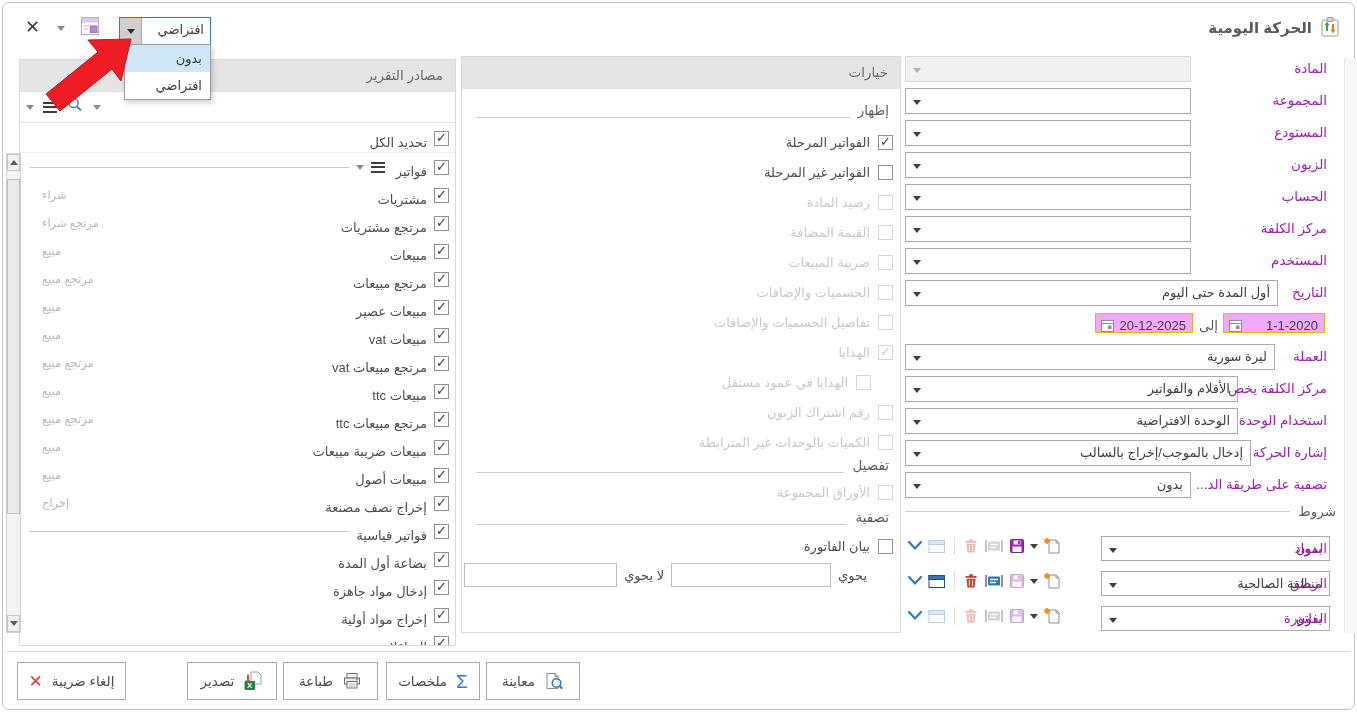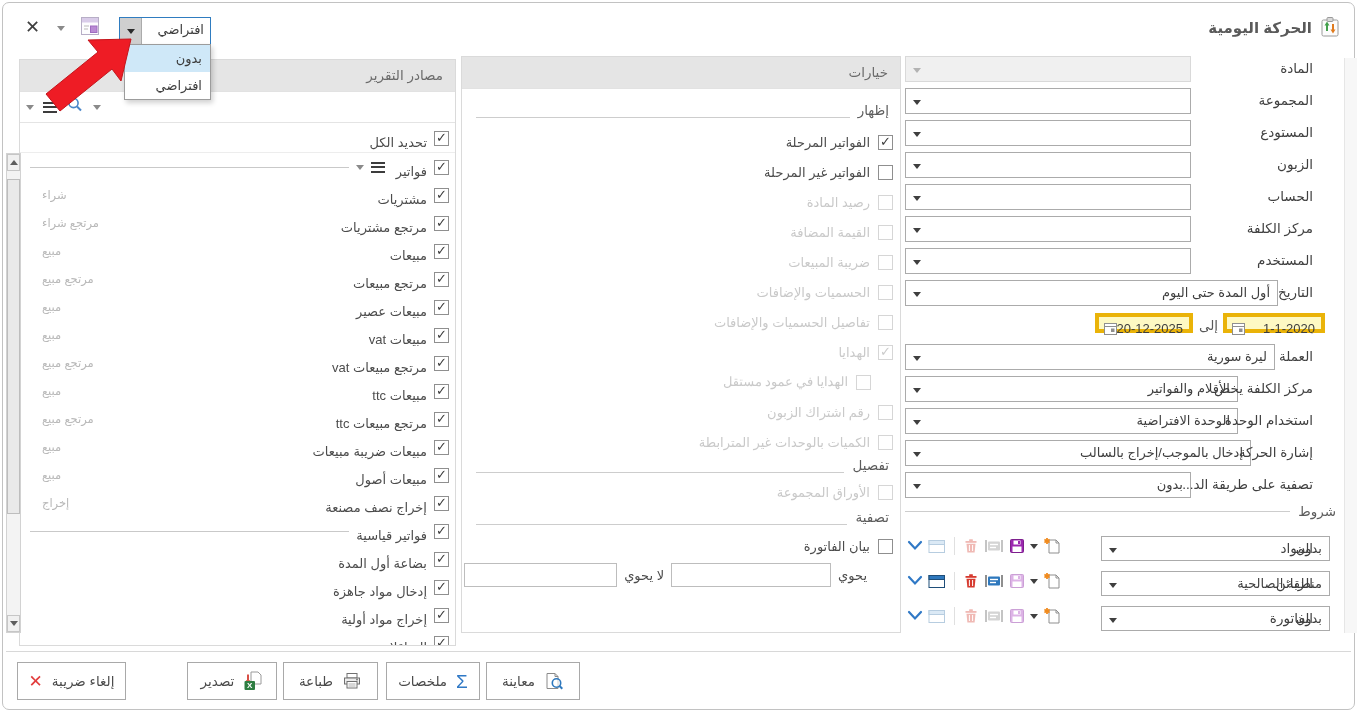--- a/index.html
+++ b/index.html
@@ -51,34 +51,34 @@
   .tri-u{width:0;height:0;border-left:4px solid transparent;border-right:4px solid transparent;border-bottom:5px solid #5d5d5d;}
   .tri-d{width:0;height:0;border-left:4px solid transparent;border-right:4px solid transparent;border-top:5px solid #5d5d5d;}
   .thumb{position:absolute;left:0;top:25px;width:13px;height:335px;background:#e9e9e9;border:1px solid #bdbdbd;box-sizing:border-box;}
   .rstrip{position:absolute;left:1341px;top:55px;width:12px;height:575px;background:#f7f7f7;border-left:1px solid #e6e6e6;}
 
   
   .opt-grp{position:absolute;left:14px;right:11px;align-items:flex-end;}
   .opt-row{position:absolute;left:0;right:0;height:22px;display:flex;align-items:center;gap:8px;padding-right:7px;box-sizing:border-box;}
   .opt-row .lbl{font-size:13px;color:#4c4c4c;white-space:nowrap;}
   .opt-row.dis .lbl{color:#c9c9c9;}
-  .opt-row.ind{padding-right:29px;font-family:Liberation Serif, serif;}
+  .opt-row.ind{padding-right:29px;}
   .inrow{position:absolute;left:0;right:0;display:flex;align-items:center;gap:7px;padding-right:33px;box-sizing:border-box;}
   .inrow .lbl{font-size:13px;color:#4c4c4c;}
   .tbox{height:24px;border:1px solid #bdbdbd;background:#fff;box-sizing:border-box;}
 
   
   .f-row{position:absolute;left:902px;width:439px;height:26px;}
-  .f-label{position:absolute;right:31px;top:0;line-height:26px;font-size:13.5px;color:#404040;white-space:nowrap;}
+  .f-label{position:absolute;right:17px;top:0;line-height:26px;font-size:13.5px;color:#a21caf;white-space:nowrap;}
   .f-combo{position:absolute;left:0;top:0;height:26px;border:1px solid #ababab;background:#fff;box-sizing:border-box;}
   .f-combo .car{position:absolute;left:7px;top:11px;width:0;height:0;border-left:4px solid transparent;border-right:4px solid transparent;border-top:5px solid #3f3f3f;}
   .f-combo .fval{position:absolute;right:7px;top:0;line-height:24px;font-size:13px;color:#3e3e3e;white-space:nowrap;}
   .f-combo.dis{background:#f0f0f0;border-color:#d9d9d9;}
   .f-combo.dis .car{border-top-color:#b3b3b3;}
-  .dinput{position:absolute;top:0;height:20px;border:4px solid #eab308;background:#fef9c3;box-sizing:border-box;}
+  .dinput{position:absolute;top:0;height:20px;border:1px solid #eab308;background:#f0abfc;box-sizing:border-box;}
   .dinput .dval{position:absolute;right:6px;line-height:23px;font-size:13px;color:#3e3e3e;}
   .dinput svg{position:absolute;left:4px;top:4px;}
   .dlab{position:absolute;top:0;line-height:25px;font-size:13.5px;color:#595959;}
 
   
   .c-row{position:absolute;left:902px;width:439px;height:25px;}
   .c-row .f-combo{left:196px;width:229px;height:25px;}
   .c-ics{position:absolute;left:2px;top:1px;display:flex;align-items:center;gap:5px;direction:ltr;}
   .c-sep{width:1px;height:18px;background:#e0e0e0;margin:0 3px;}
 

